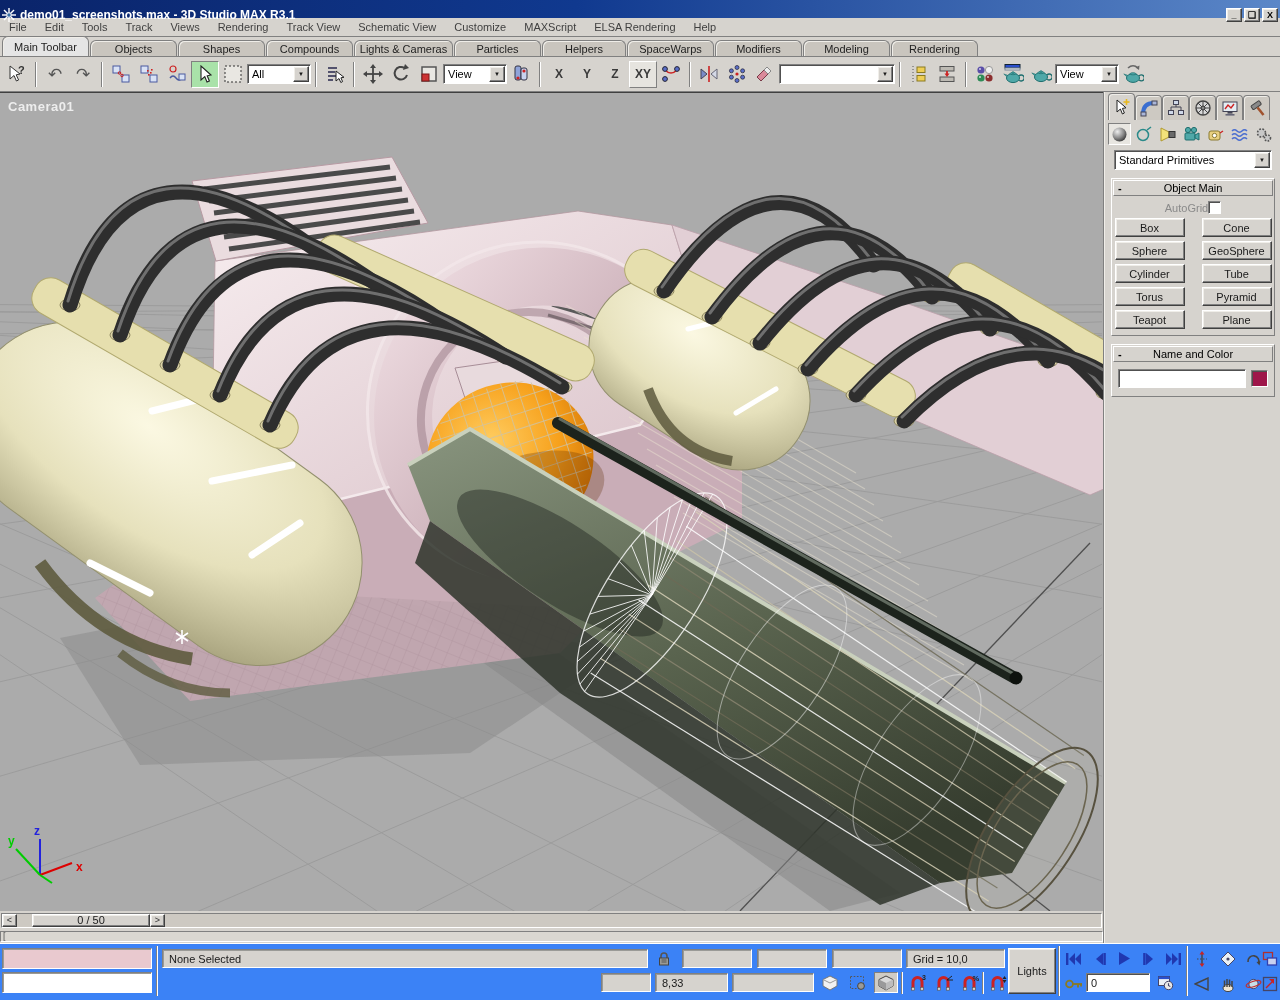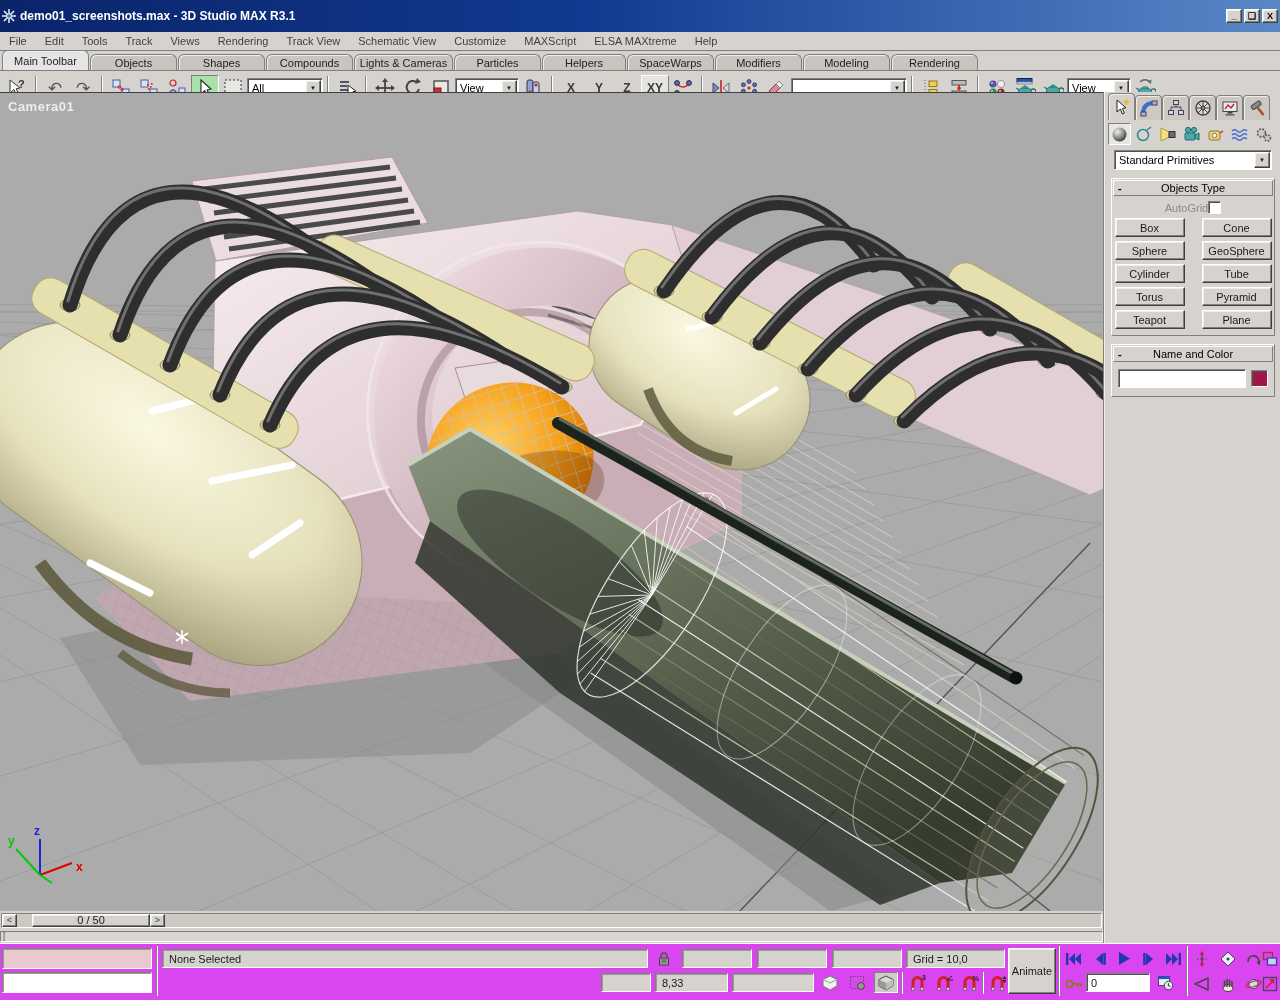--- a/index.html
+++ b/index.html
@@ -10,21 +10,21 @@
           box-shadow:inset -1px -1px 0 #808080, inset 1px 1px 0 #F0EEE9}
   .sunken{background:#D6D3CE;border:1px solid;border-color:#808080 #FFFFFF #FFFFFF #808080;
           box-shadow:inset 1px 1px 0 #505050}
   .wsunken{background:#FFFFFF;border:1px solid;border-color:#808080 #FFFFFF #FFFFFF #808080;
           box-shadow:inset 1px 1px 0 #505050}
   .flex{display:flex;align-items:center}
   .ctr{display:flex;align-items:center;justify-content:center}
 
   
   #titlebar{height:18px;background:linear-gradient(90deg,#0A246A,#10398F 45%,#5B87C8);
-            display:flex;align-items:center;padding:16px 2px;color:#fff;font-weight:bold;font-size:12px}
+            display:flex;align-items:flex-start;padding:8px 2px;color:#fff;font-weight:bold;font-size:12px}
   .winbtn{width:16px;height:14px;margin-left:2px;font-size:9px;font-weight:bold;color:#000;line-height:10px}
 
   
   #menubar{height:19px;display:flex;align-items:center;border-bottom:1px solid #808080;background:#D6D3CE}
   .menu-item{padding:2px 9px;color:#3f3f3f}
 
   
   #tabbar{height:20px;display:flex;align-items:flex-end;background:#D6D3CE;border-bottom:1px solid #808080;padding-left:2px}
   .tab{height:16px;width:87px;background:#C9C5BE;border:1px solid #808080;border-bottom:none;
        border-radius:6px 6px 0 0;display:flex;align-items:center;justify-content:center;color:#222;
@@ -71,21 +71,21 @@
   .rollout{margin:8px 5px 0 7px;border:1px solid;border-color:#fff #808080 #808080 #fff;position:relative;padding-bottom:6px}
   .roll-h{height:16px;margin:1px;background:#D6D3CE;border:1px solid;border-color:#fff #808080 #808080 #fff;
           display:flex;align-items:center;justify-content:center;font-size:11px;color:#000;position:relative}
   .roll-minus{position:absolute;left:4px;top:1px;font-weight:bold}
   .obj-grid{display:grid;grid-template-columns:70px 70px;gap:4px 17px;justify-content:center;margin-top:4px}
   .obj-btn{height:19px;font-size:11px}
   .autogrid{display:flex;align-items:center;justify-content:center;gap:0;margin:5px 0 2px;color:#8a8a8a}
   .chk{width:13px;height:13px;background:#fff;border:1px solid;border-color:#808080 #fff #fff #808080;box-shadow:inset 1px 1px 0 #505050}
 
   
-  #statusbar{left:0;top:943px;width:1280px;height:57px;background:#d946ef;border-top:1px solid #FFFFFF}
+  #statusbar{left:0;top:943px;width:1280px;height:57px;background:#3b82f6;border-top:1px solid #FFFFFF}
   .fld{position:absolute;height:19px;background:#D6D3CE;border:1px solid;border-color:#808080 #fff #fff #808080;
        box-shadow:inset 1px 1px 0 #9a9a96;display:flex;align-items:center;padding:0 6px;font-size:11px;color:#1a1a1a}
   .sbtn{position:absolute;display:flex;align-items:center;justify-content:center}
   .icon20{width:24px;height:21px}
   svg{display:block}
   text{font-family:"Liberation Sans",sans-serif}
 </style>
 </head>
 <body>
 
@@ -111,21 +111,21 @@
   <span class="menu-item">File</span>
   <span class="menu-item">Edit</span>
   <span class="menu-item">Tools</span>
   <span class="menu-item">Track</span>
   <span class="menu-item">Views</span>
   <span class="menu-item">Rendering</span>
   <span class="menu-item">Track View</span>
   <span class="menu-item">Schematic View</span>
   <span class="menu-item">Customize</span>
   <span class="menu-item">MAXScript</span>
-  <span class="menu-item">ELSA MAXtreme</span>
+  <span class="menu-item">ELSA Rendering</span>
   <span class="menu-item">Help</span>
 </div>
 
 <div id="tabbar">
   <div class="tab active">Main Toolbar</div>
   <div class="tab">Objects</div>
   <div class="tab">Shapes</div>
   <div class="tab">Compounds</div>
   <div class="tab wide">Lights &amp; Cameras</div>
   <div class="tab">Particles</div>
@@ -181,21 +181,21 @@
   <div class="tbtn active-green">
     <svg width="18" height="18" viewBox="0 0 18 18">
       <path d="M5,1 L5,15 L8.8,11.6 L11,17 L13.4,16 L11.2,10.8 L15,10 Z" fill="#fff" stroke="#222" stroke-width="1.1"></path>
       </svg>
   </div>
   <div class="tbtn">
     <svg width="20" height="20" viewBox="0 0 20 20">
       <rect x="2" y="2" width="16" height="16" fill="#E9E7E2" stroke="#333" stroke-dasharray="2,2"></rect>
       </svg>
   </div>
-  <div class="dd" style="width:76px">
+  <div class="dd" style="width:64px">
     <span class="val">All</span>
     <span class="arrow raised ctr">▼</span>
   </div>
   <div class="tsep"></div>
   <div class="tbtn">
     <svg width="20" height="20" viewBox="0 0 20 20">
       <g stroke="#335" stroke-width="1.6">
           <line x1="3" y1="4" x2="12" y2="4"></line>
           <line x1="3" y1="8" x2="10" y2="8"></line>
           <line x1="3" y1="12" x2="12" y2="12"></line>
@@ -786,21 +786,21 @@
     </div>
   </div>
   <div class="dd" id="cp-dd">
     <span class="val">Standard Primitives</span>
     <span class="arrow raised ctr">▼</span>
   </div>
 
   <div class="rollout">
     <div class="roll-h">
       <span class="roll-minus">-</span>
-      <span>Objects Type</span>
+      <span>Object Main</span>
     </div>
     <div class="autogrid">
       <span>AutoGrid</span>
       <span class="chk"></span>
     </div>
     <div class="obj-grid">
       <div class="obj-btn raised ctr">Box</div>
       <div class="obj-btn raised ctr">Cone</div>
       <div class="obj-btn raised ctr">Sphere</div>
       <div class="obj-btn raised ctr">GeoSphere</div>
@@ -838,21 +838,21 @@
       <g stroke="#555" stroke-width="1">
           <line x1="4.5" y1="9" x2="9.5" y2="9"></line>
           <line x1="4.5" y1="11" x2="9.5" y2="11"></line>
         </g>
       </svg>
   </div>
   <div class="fld" style="left:682px;top:5px;width:70px"></div>
   <div class="fld" style="left:757px;top:5px;width:70px"></div>
   <div class="fld" style="left:832px;top:5px;width:70px"></div>
   <div class="fld" style="left:906px;top:5px;width:99px">Grid = 10,0</div>
-  <div class="raised ctr abs" style="left:1008px;top:4px;width:48px;height:46px;font-size:11px">Animate</div>
+  <div class="raised ctr abs" style="left:1008px;top:4px;width:48px;height:46px;font-size:11px">Lights</div>
 
   <div class="fld" style="left:601px;top:29px;width:50px"></div>
   <div class="fld" style="left:655px;top:29px;width:73px">8,33</div>
   <div class="fld" style="left:732px;top:29px;width:82px"></div>
 
   <div class="sbtn icon20" style="left:818px;top:28px">
     <svg width="18" height="16" viewBox="0 0 18 16">
       <polygon points="9,1 16,4.5 16,11 9,15 2,11 2,4.5" fill="#F2F2F2" stroke="#777"></polygon>
       <polyline points="2,4.5 9,8 16,4.5 M9,8 9,15" fill="none" stroke="#999"></polyline>
       </svg>

